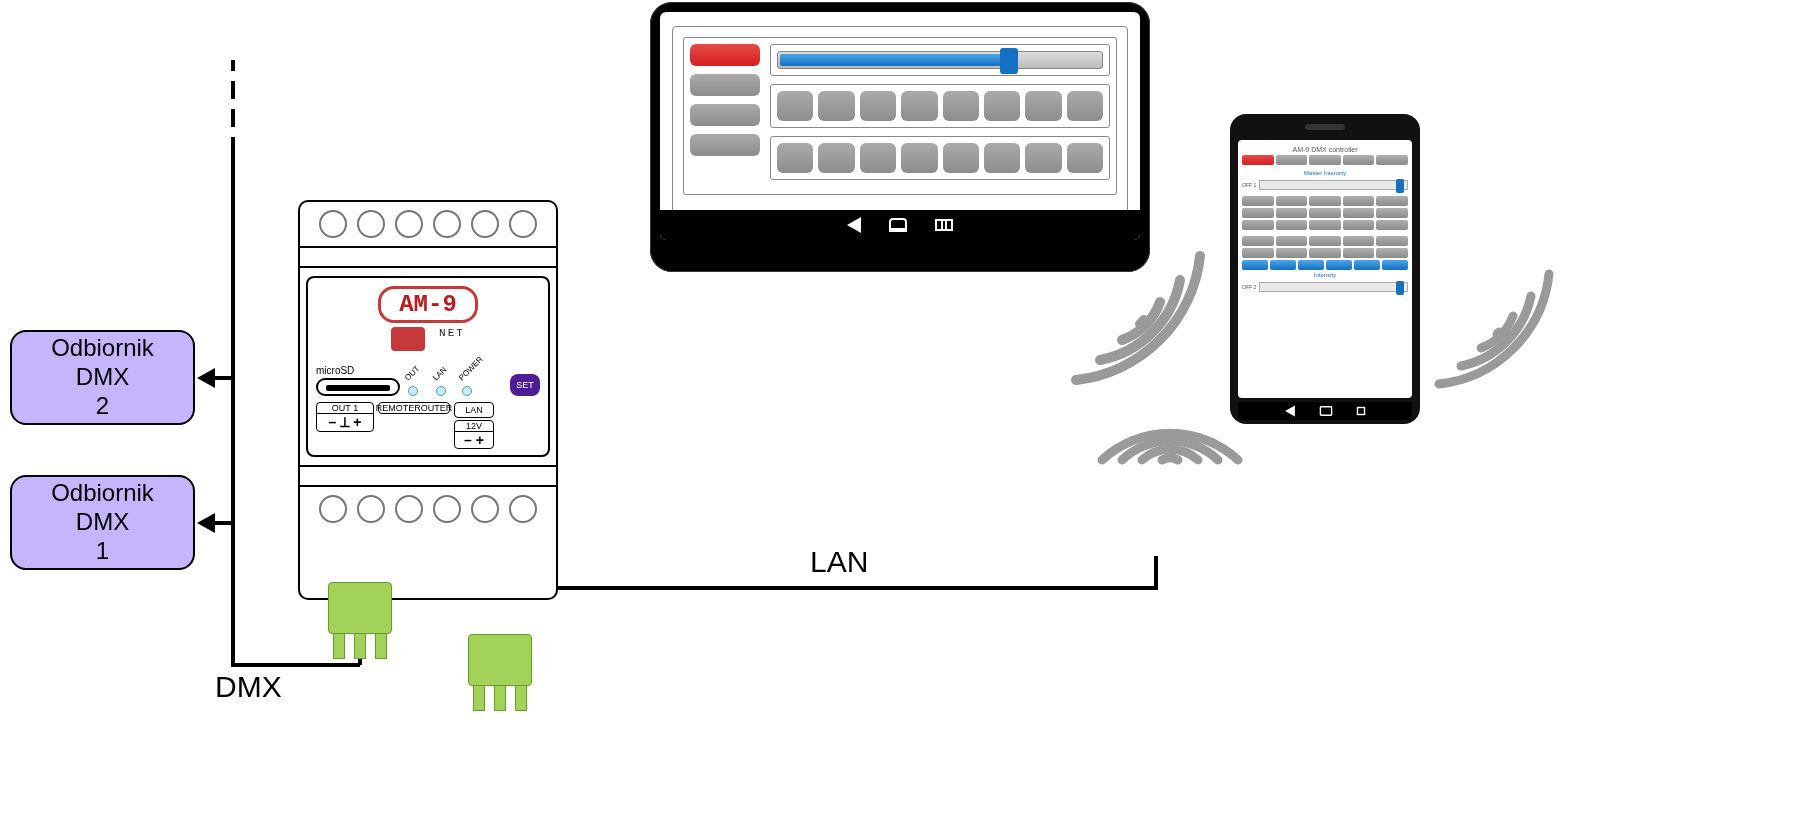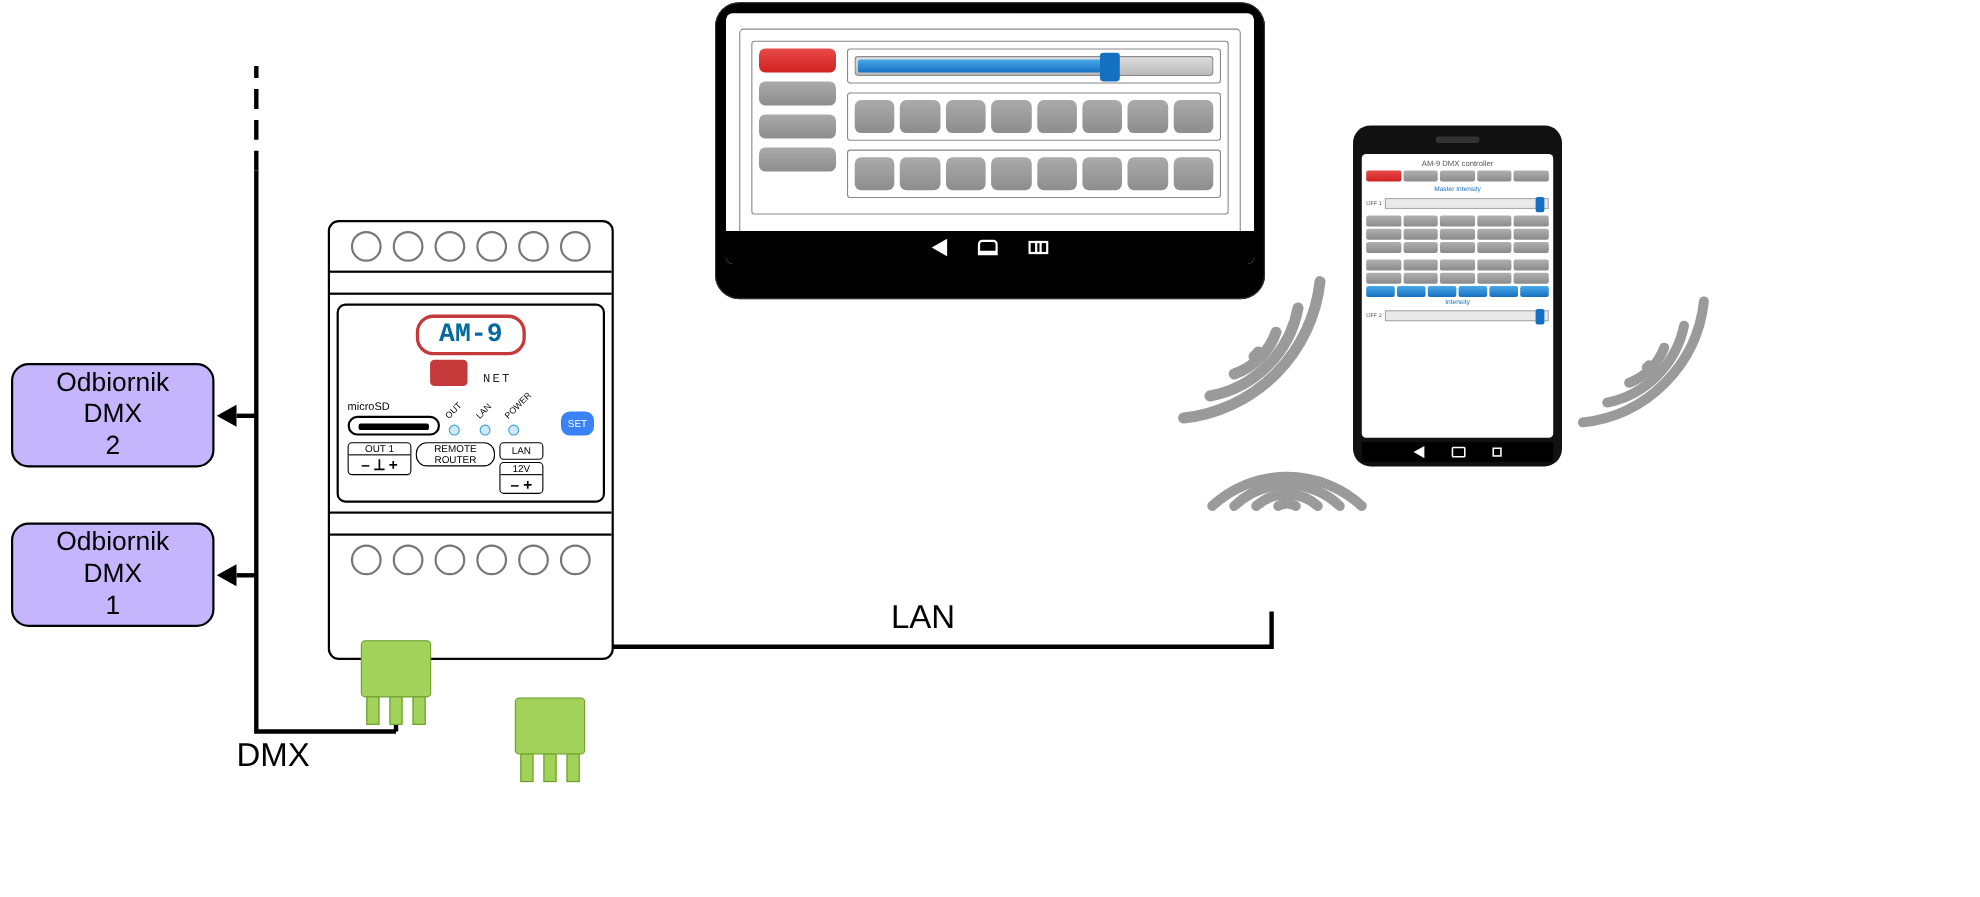--- a/index.html
+++ b/index.html
@@ -8,28 +8,28 @@
     .abs { position:absolute; }
     
     .receiver-box { width:185px; height:95px; background:#c4b5fd; border:2px solid #000; border-radius:16px; display:flex; align-items:center; justify-content:center; font-size:24px; line-height:1.2; text-align:center; }
     .label-big { font-size:30px; }
     
     .din { width:260px; height:400px; background:#fff; border:2px solid #000; border-radius:10px; }
     .din .circles { display:flex; gap:10px; justify-content:center; padding:8px 6px; }
     .din .circles span { width:28px; height:28px; border:2px solid #777; border-radius:50%; }
     .din .hline { height:2px; background:#000; }
     .din-label-box { border:3px solid #c5393a; border-radius:16px; padding:2px 18px; display:inline-flex; align-items:center; gap:6px; }
-    .din-label-box .am { color:#0369a1; font-weight:700; font-family:"Courier New",monospace; font-size:24px; }
+    .din-label-box .am { color:#b91c1c; font-weight:700; font-family:"Courier New",monospace; font-size:24px; }
     .netbadge { width:34px; height:24px; background:#c5393a; border-radius:4px; display:inline-block; }
     .net-text { font-family:"Courier New",monospace; font-size:11px; color:#222; letter-spacing:2px;}
     .sd-slot { width:84px; height:18px; border:2px solid #000; border-radius:10px; position:relative; }
     .sd-slot:after { content:""; position:absolute; left:8px; right:8px; top:5px; height:6px; background:#000; border-radius:2px;}
     .sd-cap { font-size:10px; margin-bottom:2px;}
     .led { width:10px; height:10px; border:1px solid #3aa0d8; background:#cfe9f7; border-radius:50%; display:inline-block; }
-    .setbtn { width:30px; height:22px; background:#3b82f6; border-radius:8px; display:flex; align-items:center; justify-content:center; color:#fff; font-size:9px;}
+    .setbtn { width:30px; height:22px; background:#4c1d95; border-radius:8px; display:flex; align-items:center; justify-content:center; color:#fff; font-size:9px;}
     .port-box { border:1.5px solid #000; border-radius:4px; display:flex; align-items:center; justify-content:center; }
     .port-title { width:100%; text-align:center; font-size:9px; border-bottom:1.5px solid #000; }
     .port-sym { font-size:14px; font-weight:bold; display:flex; gap:4px; justify-content:center;}
     .smallcol { display:flex; flex-direction:column; align-items:flex-start; }
 
     .green-plug { width:64px; height:52px; background:#a2d25a; border:1.5px solid #6b9c2b; border-radius:4px; position:relative;}
     .green-plug .prongs { position:absolute; left:4px; right:4px; top:100%; height:26px; display:flex; justify-content:space-between;}
     .green-plug .prongs span { width:12px; background:#a2d25a; border:1.5px solid #6b9c2b; }
 
     
@@ -122,21 +122,21 @@
     <div class="hline"></div>
     <div style="height:18px;"></div>
     <div class="hline"></div>
 
     <div style="border:2px solid #000; border-radius:8px; margin:8px 6px; padding:8px 8px 6px 8px;">
       <div style="display:flex; justify-content:center;">
         <span class="din-label-box">
           <span class="am">AM-9</span>
         </span>
       </div>
-      <div style="display:flex; justify-content:center; align-items:flex-end; gap:14px; margin-top:4px;">
+      <div style="display:flex; justify-content:center; align-items:flex-start; gap:14px; margin-top:4px;">
         <span class="netbadge"></span>
         <span class="net-text">NET</span>
       </div>
 
       <div style="display:flex; align-items:flex-end; gap:8px; margin-top:14px;">
         <div class="smallcol">
           <span class="sd-cap">microSD</span>
           <span class="sd-slot"></span>
         </div>
         <div style="display:flex; gap:6px; align-items:flex-end;">
@@ -161,21 +161,21 @@
       </div>
 
       <div style="display:flex; gap:4px; margin-top:6px; align-items:flex-start;">
         <div class="smallcol" style="width:58px;">
           <div class="port-box" style="width:100%; flex-direction:column;">
             <div class="port-title">OUT 1</div>
             <div class="port-sym">– ⟂ +</div>
           </div>
         </div>
         <div class="smallcol" style="width:72px;">
-          <div class="port-box" style="width:100%; flex-direction:column;border-radius:10px;">
+          <div class="port-box" style="width:100%; flex-direction:row;">
             <div class="port-title" style="border-bottom:none;">REMOTE</div>
             <div style="font-size:9px;">ROUTER</div>
           </div>
         </div>
         <div class="smallcol" style="width:40px;">
           <div class="port-box" style="width:100%; height:16px;">
               <span style="font-size:9px">LAN</span>
             </div>
           <div class="port-box" style="width:100%; flex-direction:column; margin-top:2px;">
             <div class="port-title">12V</div>

